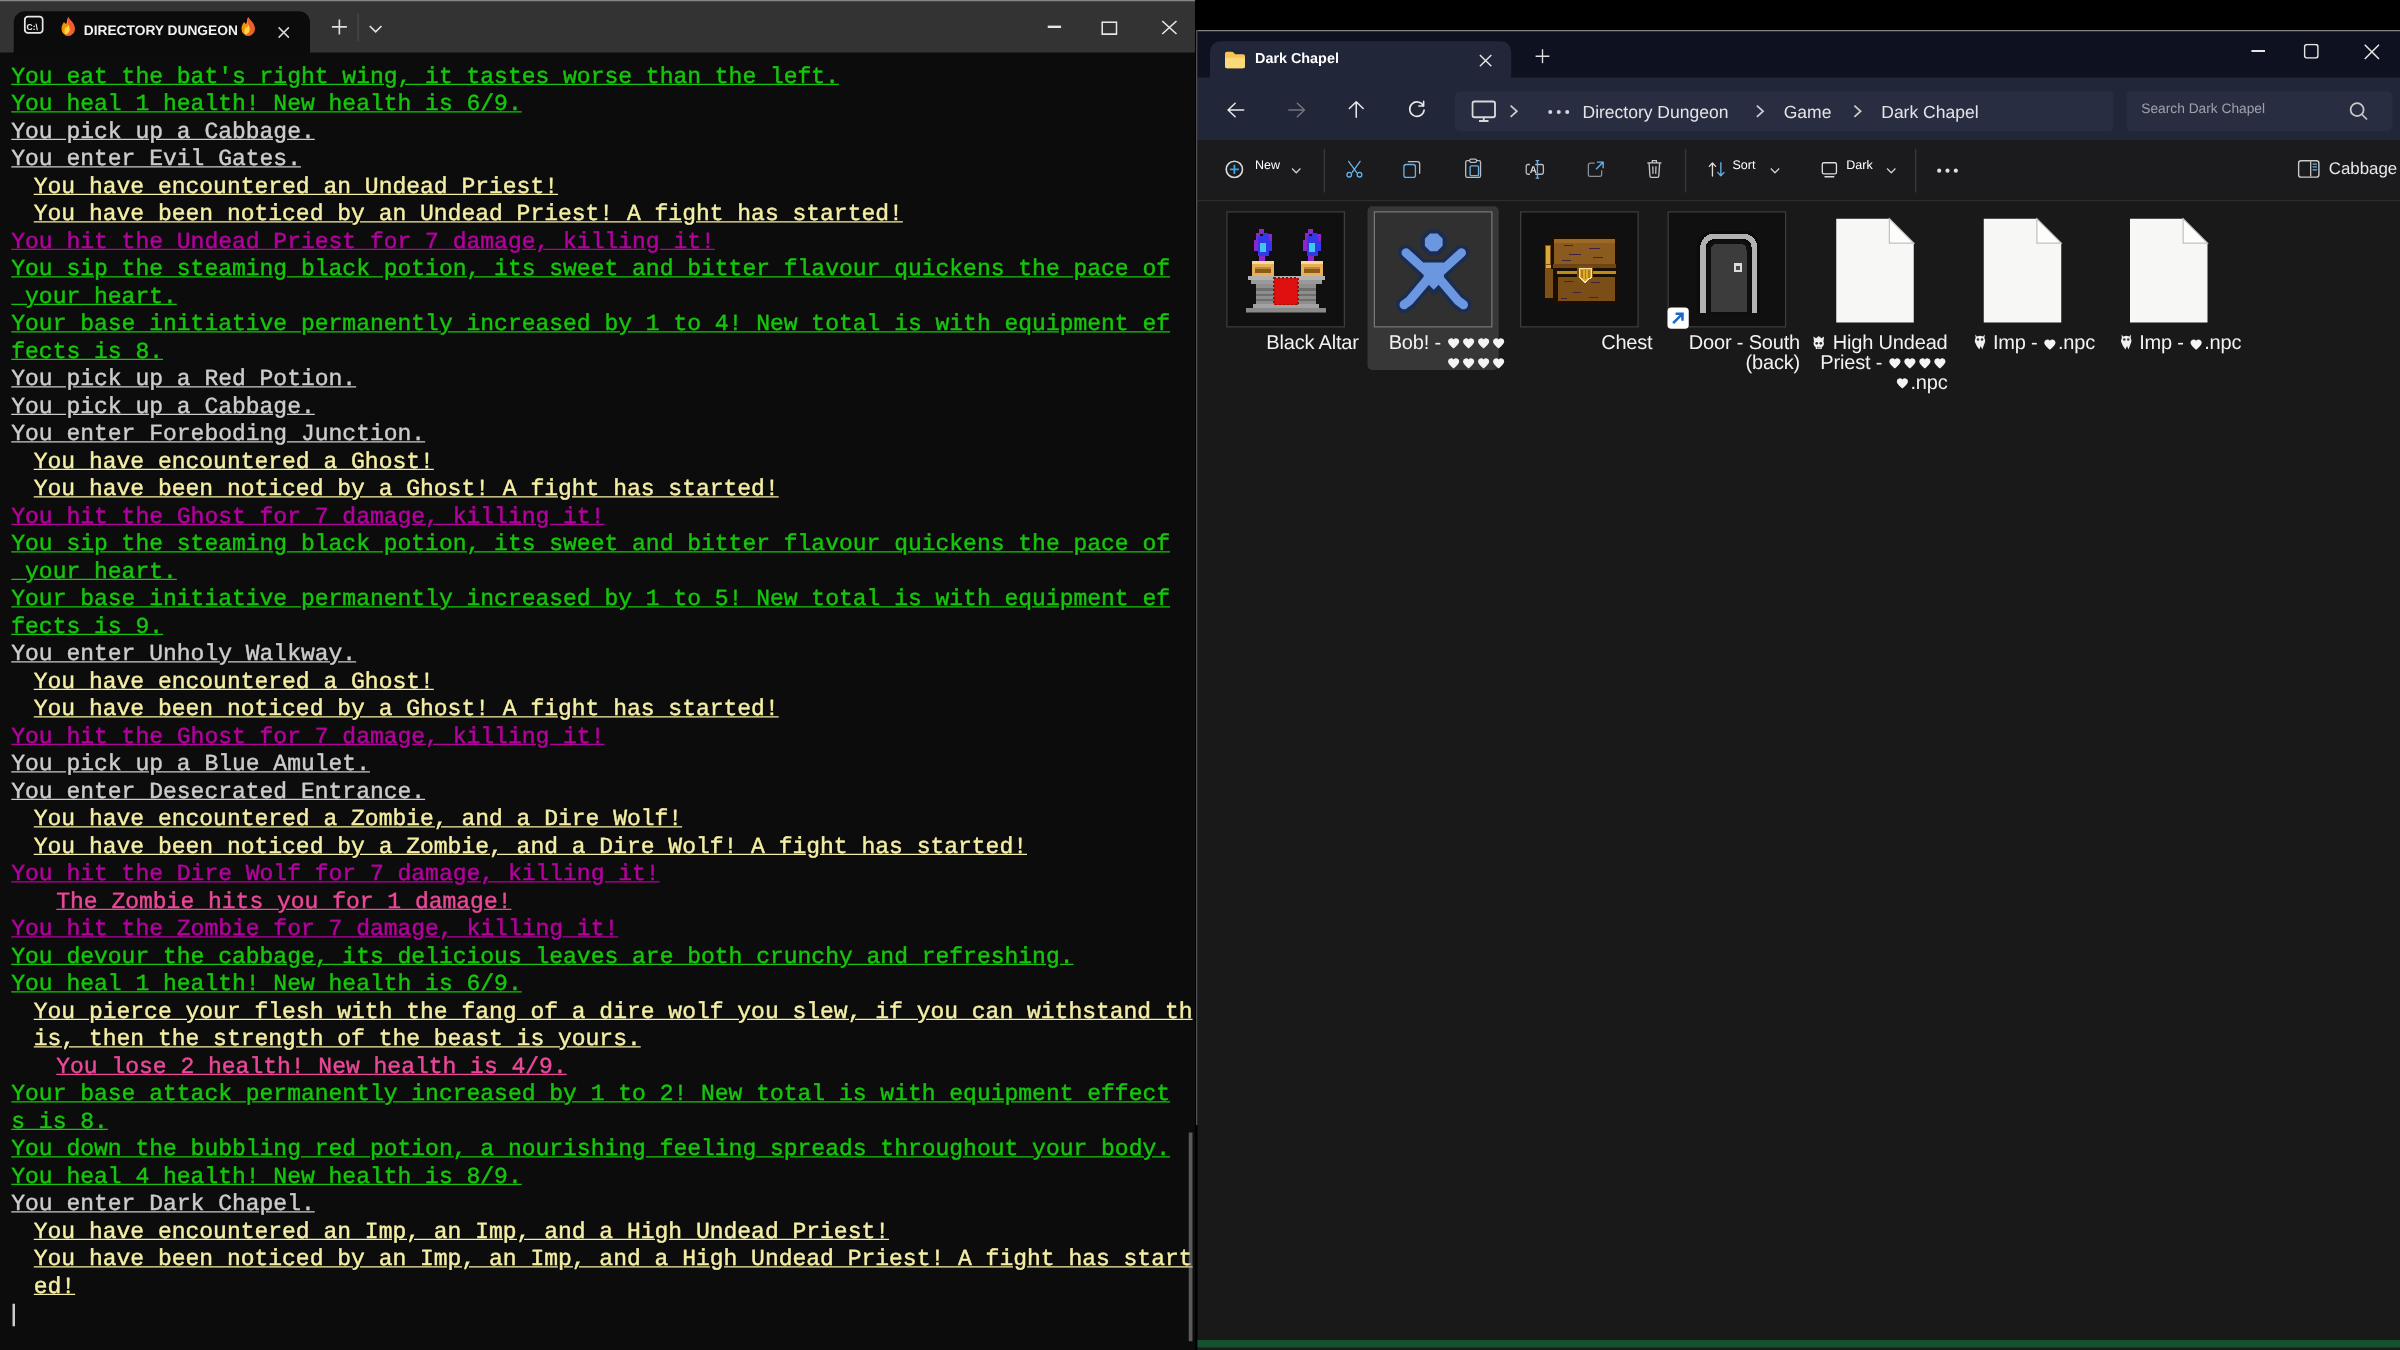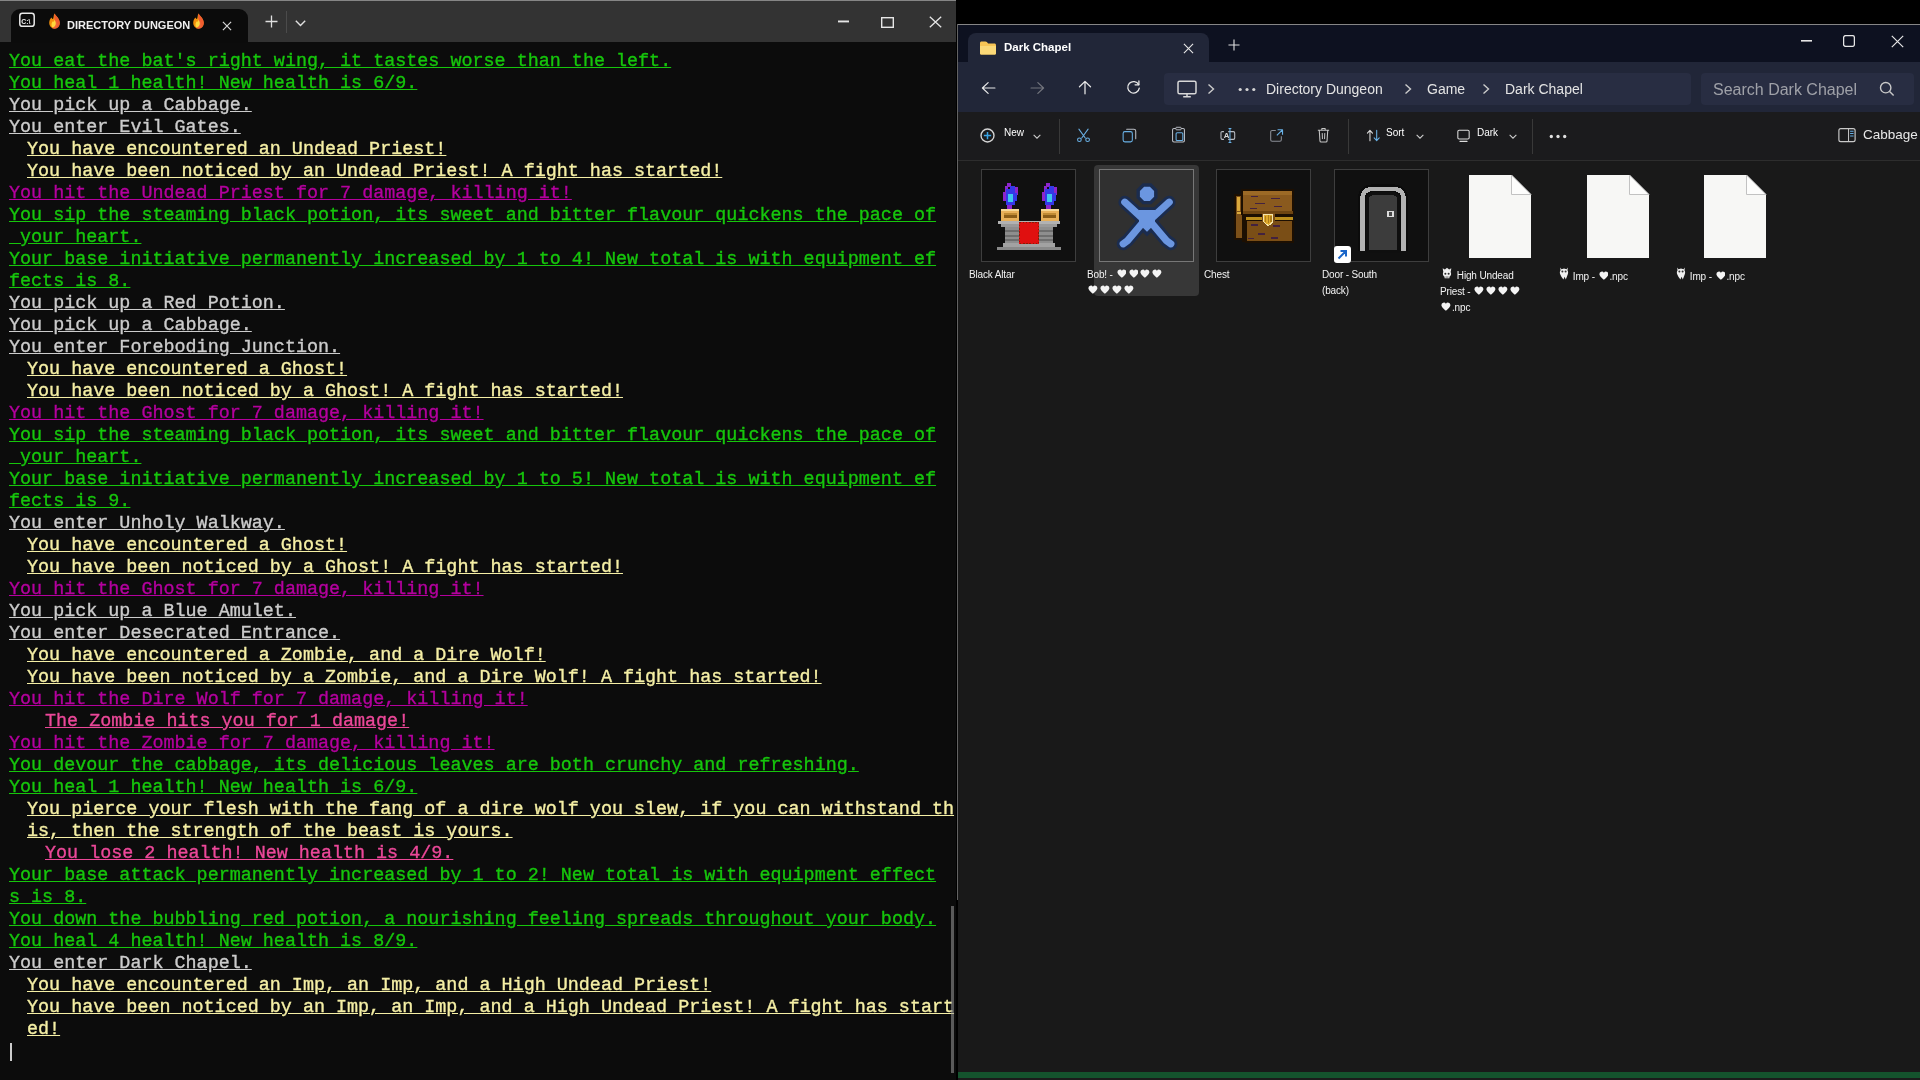--- a/index.html
+++ b/index.html
@@ -26,21 +26,21 @@
   #exp-tab { position:absolute; left:10px; top:8px; width:241px; height:30px; background:#212638; border-radius:8px 8px 0 0; }
   #exp-tab .ttl { position:absolute; left:36px; top:8px; font-size:11.5px; font-weight:bold; color:#ffffff; white-space:nowrap; }
   #exp-addr { position:absolute; left:0; top:38px; width:963px; height:50px; background:#212638; }
   .addrfield { position:absolute; top:11px; height:32px; background:#282d42; border-radius:4px; }
   #exp-toolbar { position:absolute; left:0; top:88px; width:963px; height:49px; background:#1b1b1d; border-bottom:1px solid #2d2d2d; }
   .tbtext { font-size:10px; color:#ffffff; }
   .tbsep { position:absolute; top:7px; width:1px; height:35px; background:#393939; }
   #exp-files { position:absolute; left:0; top:138px; width:963px; height:910px; background:#191919; }
   .tile { position:absolute; top:3px; width:104px; }
   .iconframe { position:absolute; top:4px; left:4.5px; width:95px; height:93px; background:#101010; border:1px solid #3e3e3e; }
-  .lbl { position:absolute; top:102px; left:-7px; width:118px; text-align:left; font-size:10px; letter-spacing:-0.15px; line-height:16px; color:#f2f2f2; }
+  .lbl { position:absolute; top:102px; left:-7px; width:118px; text-align:right; font-size:16px; letter-spacing:-0.15px; line-height:16px; color:#f2f2f2; }
   .crumb { top:7.5px; color:#e4e4e4; font-size:14px; white-space:nowrap; }
   .heart { vertical-align:-0.5px; margin:0 1.1px; }
   .pix { shape-rendering:crispEdges; }
   #exp-status { position:absolute; left:0; top:1048px; width:963px; height:32px; background:#1b1b1b; border-top:6px solid #14532d; }
   #exp-status .txt { position:absolute; left:17px; top:10px; font-size:12.5px; color:#cfcfcf; }
 </style>
 </head>
 <body>
 
 <div id="term">
@@ -143,21 +143,21 @@
       <svg class="abs" style="left:240px;top:10px" width="8" height="12" viewBox="0 0 8 12">
         <path d="M1.5 1.5 L6.5 6 L1.5 10.5" stroke="#cccccc" stroke-width="1.4" fill="none"></path>
       </svg>
       <span class="abs crumb" style="left:263px;">Game</span>
       <svg class="abs" style="left:318px;top:10px" width="8" height="12" viewBox="0 0 8 12">
         <path d="M1.5 1.5 L6.5 6 L1.5 10.5" stroke="#cccccc" stroke-width="1.4" fill="none"></path>
       </svg>
       <span class="abs crumb" style="left:341px;">Dark Chapel</span>
     </div>
     <div class="addrfield" style="left:743px;width:213px;">
-      <span class="abs" style="left:12px;top:8px;color:#9fa1a8;font-size:16px;">Search Dark Chapel</span>
+      <span class="abs" style="left:12px;top:8px;color:#9fa1a8;font-size:11px;">Search Dark Chapel</span>
       <svg class="abs" style="left:178px;top:8px" width="16" height="16" viewBox="0 0 16 16">
         <circle cx="6.7" cy="6.7" r="5.2" fill="none" stroke="#c9c9c9" stroke-width="1.4"></circle>
         <path d="M10.6 10.6 L14.6 14.6" stroke="#c9c9c9" stroke-width="1.4"></path>
       </svg>
     </div>
   </div>
   <div id="exp-toolbar">
     <svg class="abs" style="left:22px;top:15.5px" width="15" height="15" viewBox="0 0 24 24">
       <circle cx="12" cy="12" r="10.4" fill="none" stroke="#d5d5d5" stroke-width="2.2"></circle>
       <path d="M12 6.2 V17.8 M6.2 12 H17.8" stroke="#3aa3e3" stroke-width="2.4"></path>

